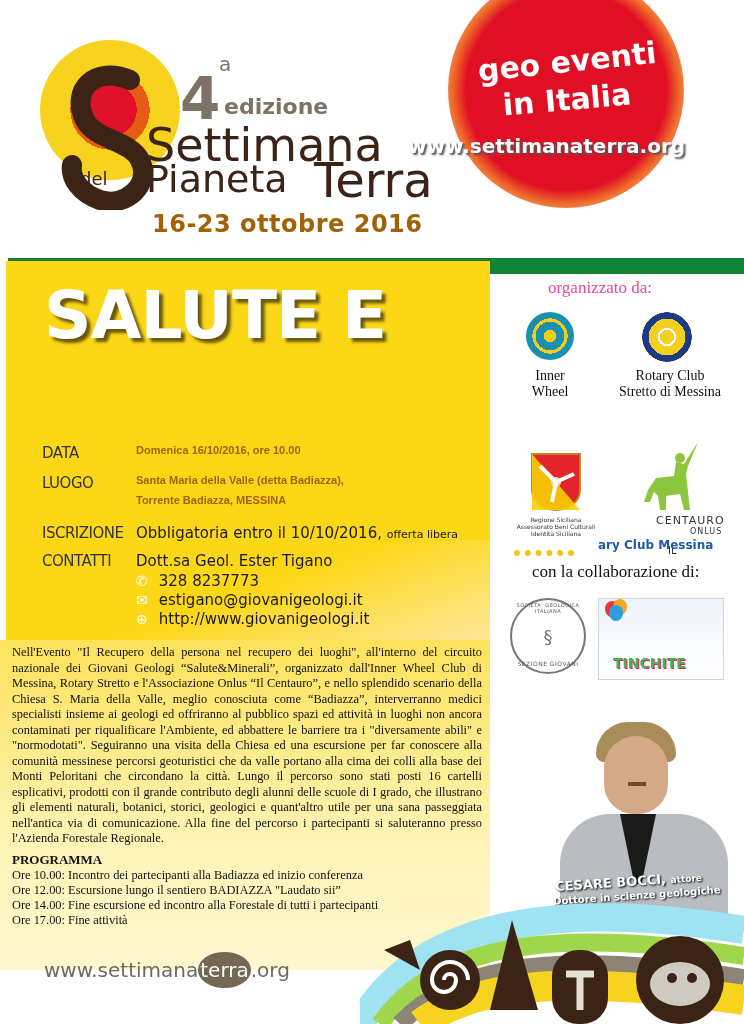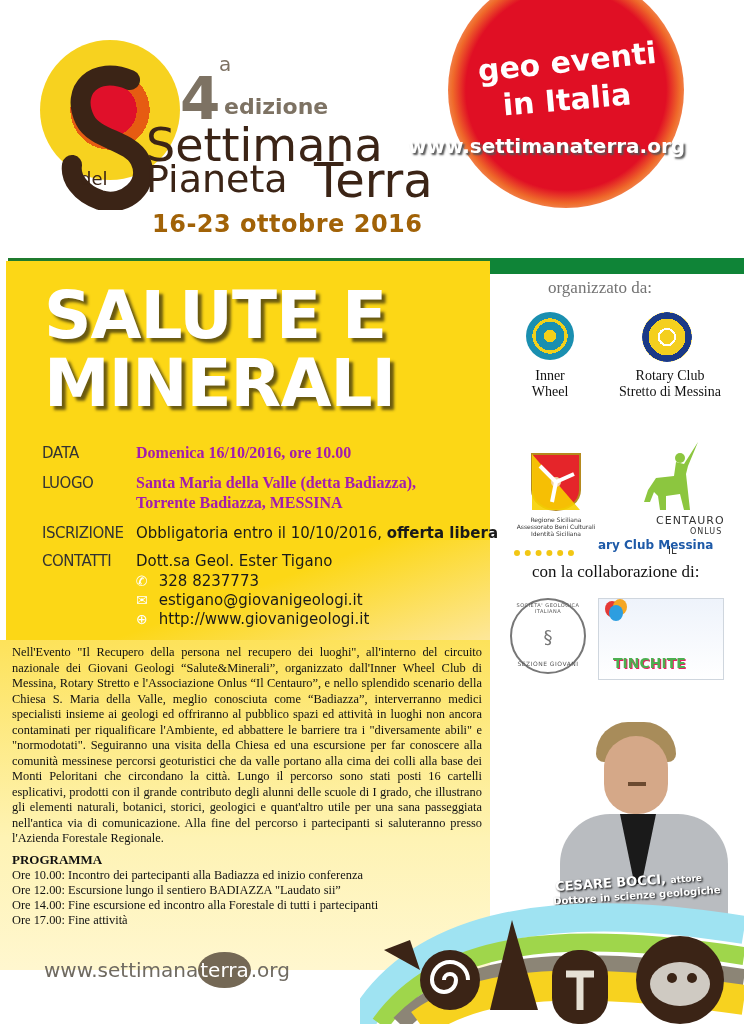--- a/index.html
+++ b/index.html
@@ -28,33 +28,33 @@
 
   
   .green-bar-top { left:8px; top:258px; width:482px; height:3px; background:#1f7b2e; }
   .green-bar-right { left:490px; top:258px; width:254px; height:16px; background:#0f8437; }
   .yellow-panel { left:6px; top:261px; width:484px; height:380px; background:#fcd716; }
   .yellow-panel-lower { left:6px; top:540px; width:484px; height:100px; background:linear-gradient(160deg,#fcd716 50%, #fde79a 100%); }
 
   .big-title { left:44px; top:282px; font-family:"DejaVu Sans", sans-serif; font-weight:bold; color:#fff; font-size:66px; line-height:68px; letter-spacing:-1px; text-shadow:4px 4px 3px #6a5a10; }
 
   .info-label { font-family:"DejaVu Sans", sans-serif; font-size:15px; color:#333; letter-spacing:-0.5px; }
-  .info-value { font-family:Liberation Serif, serif; font-size:16px; color:#a21caf; font-weight:bold; }
+  .info-value { font-family:Liberation Sans, sans-serif; font-size:11px; color:#a16207; font-weight:bold; }
   .info-plain { font-family:"DejaVu Sans", sans-serif; font-size:15px; color:#1a1a1a; }
-  .info-small { font-size:15px; font-weight:bold; }
+  .info-small { font-size:11px; font-weight:normal; }
   .contact-icon { color:#fff; font-size:14px; width:18px; display:inline-block; }
 
   
   .body-bg { left:0; top:640px; width:490px; height:330px; background:linear-gradient(180deg,#fde25a 0%, #fef3b4 60%, #fff7cf 100%); }
   .body-text { left:12px; top:645px; width:470px; font-family:"Liberation Serif", serif; font-size:12.4px; line-height:15.5px; color:#111; text-align:justify; }
   .prog-title { left:12px; top:852px; font-family:"Liberation Serif", serif; font-weight:bold; font-size:13px; color:#111; }
   .prog-item { left:12px; font-family:"Liberation Serif", serif; font-size:12.4px; color:#111; }
 
   
-  .org-title { left:548px; top:278px; font-family:"Liberation Serif", serif; font-size:17px; color:#737373; }
+  .org-title { left:548px; top:278px; font-family:"Liberation Serif", serif; font-size:17px; color:#ec4899; }
   .seal { border-radius:50%; }
   .org-label { font-family:"Liberation Serif", serif; font-weight:normal; font-size:14px; color:#111; text-align:center; line-height:16px; }
   .collab-title { left:532px; top:562px; font-family:"Liberation Serif", serif; font-size:17px; color:#111; }
 
   .footer-url { left:44px; top:958px; font-family:"DejaVu Sans", sans-serif; font-size:20px; color:#6f6a61; }
   .footer-url .terra { color:#fff; background:#746855; border-radius:50%; padding:6px 2px; }
   .caption1 { left:555px; top:874px; color:#fff; font-weight:bold; font-size:13px; transform:rotate(-4deg); text-shadow:1px 1px 2px #000; }
   .caption2 { left:553px; top:890px; color:#fff; font-weight:bold; font-size:10px; transform:rotate(-4deg); text-shadow:1px 1px 2px #000; }
 </style>
 </head>
@@ -78,21 +78,20 @@
 <div class="abs badge-l2">in Italia</div>
 <div class="abs badge-url">www.settimanaterra.org</div>
 
 <div class="abs green-bar-top"></div>
 <div class="abs green-bar-right"></div>
 <div class="abs yellow-panel"></div>
 <div class="abs yellow-panel-lower"></div>
 
 <div class="abs big-title">
   <div>SALUTE E</div>
-  <div>MINERALI</div>
 </div>
 
 <div class="abs info-label" style="left:42px; top:444px;">DATA</div>
 <div class="abs info-value" style="left:136px; top:444px;">Domenica 16/10/2016, ore 10.00</div>
 
 <div class="abs info-label" style="left:42px; top:474px;">LUOGO</div>
 <div class="abs info-value" style="left:136px; top:474px;">Santa Maria della Valle (detta Badiazza),</div>
 <div class="abs info-value" style="left:136px; top:494px;">Torrente Badiazza, MESSINA</div>
 
 <div class="abs info-label" style="left:42px; top:524px;">ISCRIZIONE</div>

